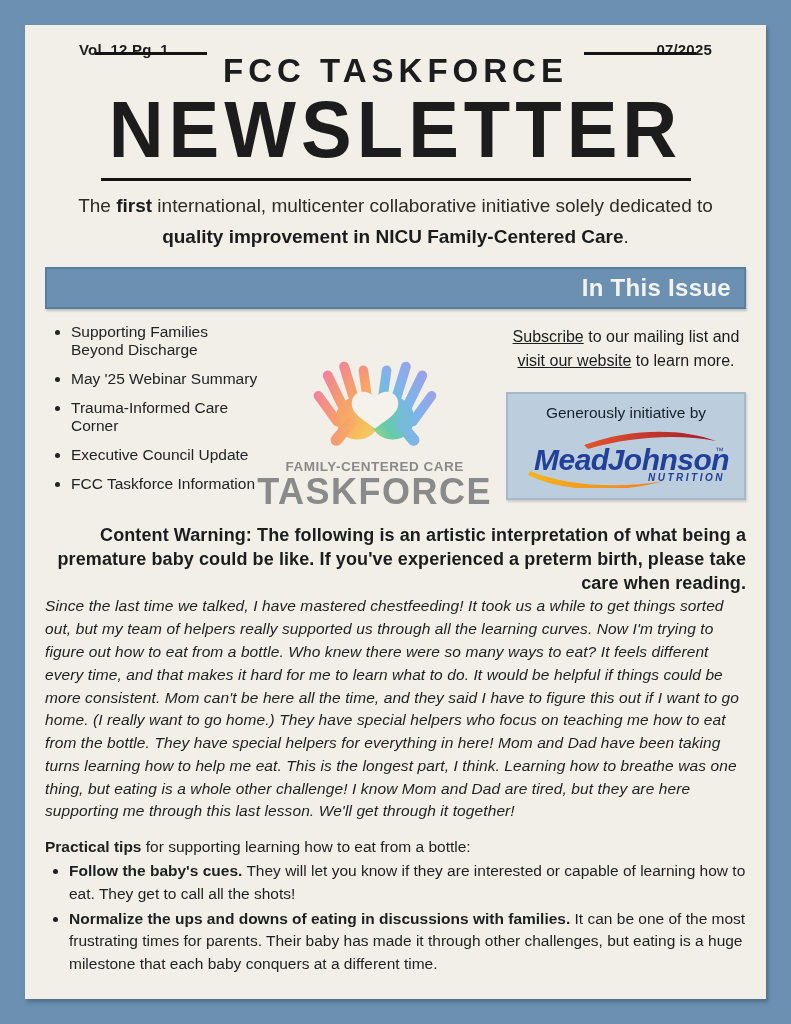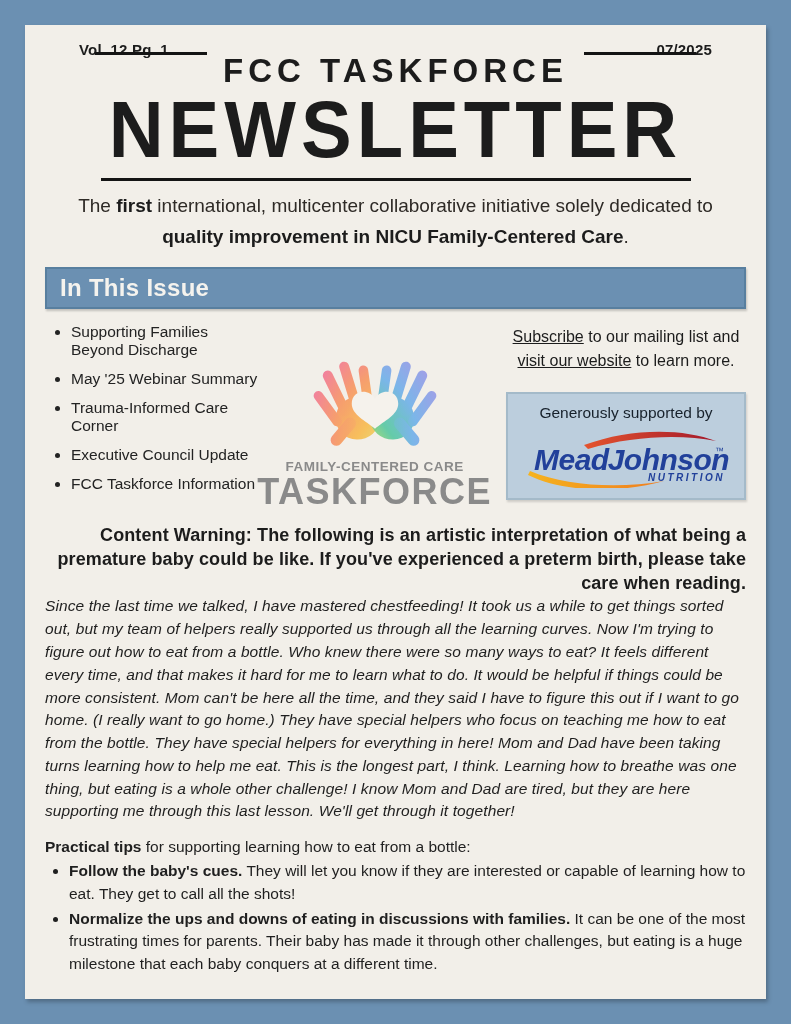--- a/index.html
+++ b/index.html
@@ -26,21 +26,21 @@
   .title-rule { width:590px; height:3px; background:#141414; margin:10px auto 10px; }
   .tagline { text-align:center; font-size:19px; line-height:1.62; color:#2e2a26; padding:0 6px; }
   .tagline b { color:#1c1c1c; }
   
   .banner {
     background:#6b90b2; border:2px solid #587f9f;
     color:#f5f3ee; font-weight:bold;
     padding:5px 13px; margin-top:14px;
     box-shadow:1px 2px 2px rgba(0,0,0,.2);
   }
-  .banner.issue-banner { font-size:24px; letter-spacing:.3px; }
+  .banner.issue-banner { font-size:24px; letter-spacing:.3px;text-align:right; }
   .banner.article-banner { font-size:19.5px; line-height:1.5; letter-spacing:.2px; }
   
   .issue-zone { display:flex; margin-top:14px; }
   .issue-list { flex:1 1 auto; padding-left:26px; font-size:15.5px; }
   .issue-list li { margin-bottom:11px; color:#232323; }
   .logo-col { flex:0 0 178px; text-align:center; margin-top:6px; }
   .logo-col svg.hands { display:block; margin:0 auto; }
   .logo-line1 { font-size:13.5px; font-weight:bold; color:#8a8a8a; letter-spacing:.5px; margin-top:2px; white-space:nowrap; }
   .logo-line2 { font-size:36px; font-weight:bold; color:#8a8a8a; letter-spacing:1.5px; line-height:1.0; }
   .right-col { flex:0 0 240px; margin-left:14px; }
@@ -123,21 +123,21 @@
       </svg>
       <div class="logo-line1">FAMILY-CENTERED CARE</div>
       <div class="logo-line2">TASKFORCE</div>
     </div>
 
     <div class="right-col">
       <div class="subscribe">
         <span class="link">Subscribe</span><span> to our mailing list and </span><span class="link">visit our website</span><span> to learn more.</span>
       </div>
       <div class="supporter-box">
-        <div class="supporter-label">Generously supported by</div>
+        <div class="supporter-label">Generously initiative by</div>
         <svg width="208" height="62" viewBox="0 0 208 62">
           <defs>
             <linearGradient id="mjred" x1="0" y1="0" x2="1" y2="0">
               <stop offset="0" stop-color="#e4542e"></stop>
               <stop offset="1" stop-color="#a3192b"></stop>
             </linearGradient>
             <linearGradient id="mjor" x1="0" y1="0" x2="1" y2="0">
               <stop offset="0" stop-color="#f6b31d"></stop>
               <stop offset="1" stop-color="#ef7d20"></stop>
             </linearGradient>

